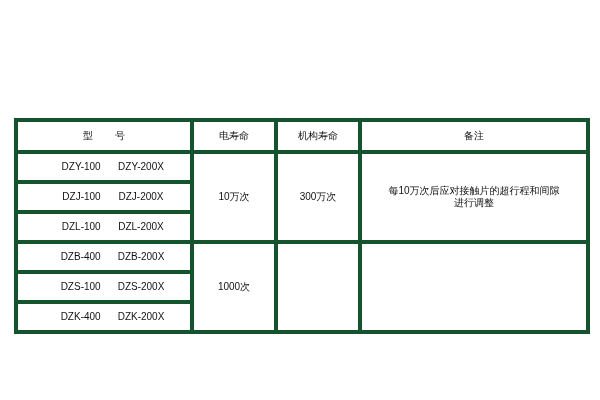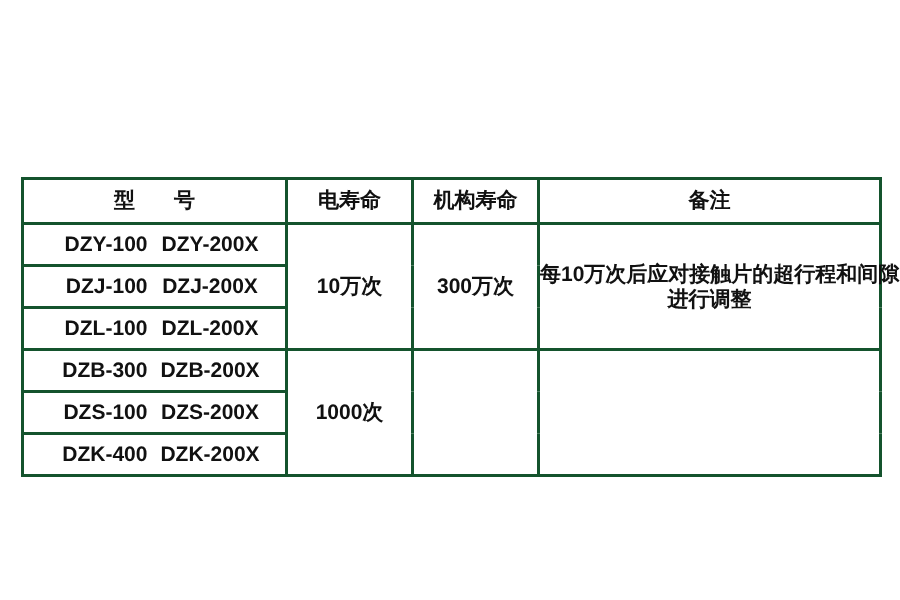--- a/index.html
+++ b/index.html
@@ -25,23 +25,23 @@
     left: 14px;
     top: 118px;
     width: 572px;
   }
   table.spec {
     border-collapse: collapse;
     width: 572px;
     table-layout: fixed;
   }
   table.spec td, table.spec th {
-    border: 2px solid #14532d;
-    font-weight: bold;
-    font-size: 14px;
+    border: 4px solid #14532d;
+    font-weight: normal;
+    font-size: 10px;
     color: #111111;
     padding: 0;
     text-align: center;
     vertical-align: middle;
     height: 26px;
     line-height: 1.25;
   }
   table.spec th {
     height: 28px;
   }
@@ -114,21 +114,21 @@
             <span class="m1">DZJ-100</span><span class="m2">DZJ-200X</span>
           </td>
         </tr>
         <tr>
           <td class="model-cell">
             <span class="m1">DZL-100</span><span class="m2">DZL-200X</span>
           </td>
         </tr>
         <tr>
           <td class="model-cell">
-            <span class="m1">DZB-300</span><span class="m2">DZB-200X</span>
+            <span class="m1">DZB-400</span><span class="m2">DZB-200X</span>
           </td>
           <td rowspan="3">1000次</td>
           <td rowspan="3"></td>
           <td rowspan="3"></td>
         </tr>
         <tr>
           <td class="model-cell">
             <span class="m1">DZS-100</span><span class="m2">DZS-200X</span>
           </td>
         </tr>

